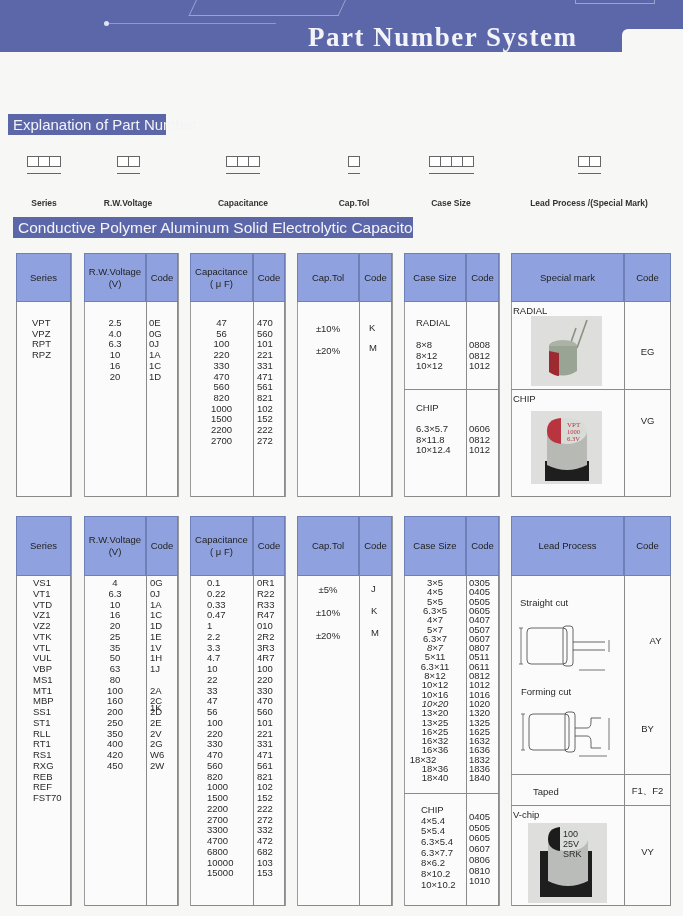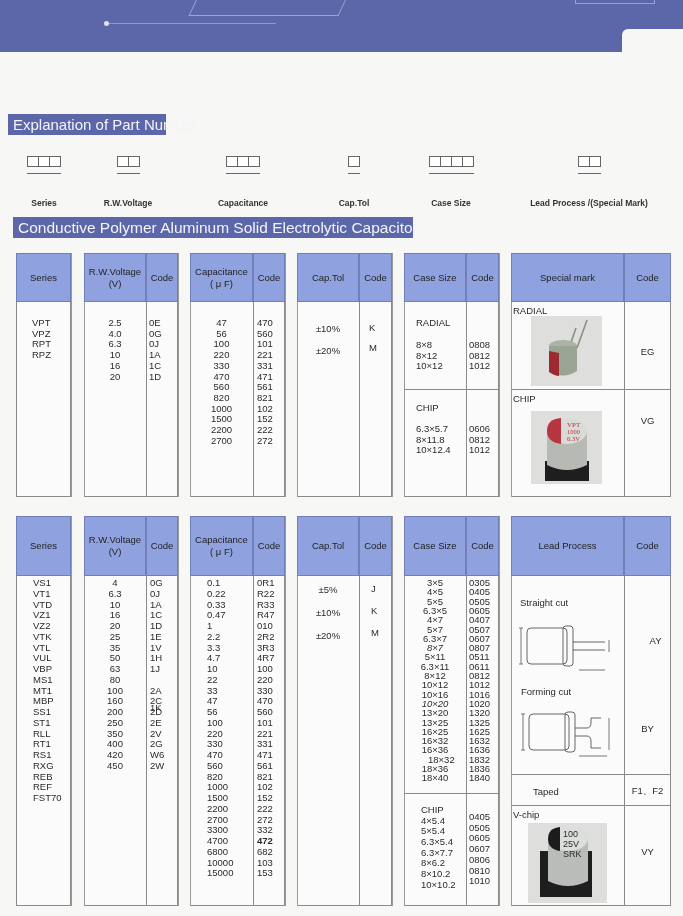--- a/index.html
+++ b/index.html
@@ -32,20 +32,21 @@
   .photo { position: absolute; background: #dededc; }
 </style>
 </head>
 <body>
 
 <div class="banner">
   <div class="hex1"></div>
   <div class="hex2"></div>
   <div class="line"></div>
   <div class="dot"></div>
+  <div class="title">Part Number System</div>
   <div class="notch"></div>
 </div>
 
 <div class="section-label sec1">Explanation of Part Number</div>
 
 <div id="fields">
     <div class="boxes" style="left: 27px;">
       <span></span>
       <span></span>
       <span></span>
@@ -386,21 +387,21 @@
     <div class="cell-text" style="top: 728.5px; line-height: 10.75px; left: 257px;">221</div>
     <div class="cell-text" style="top: 739.25px; line-height: 10.75px; left: 257px;">331</div>
     <div class="cell-text" style="top: 750px; line-height: 10.75px; left: 257px;">471</div>
     <div class="cell-text" style="top: 760.75px; line-height: 10.75px; left: 257px;">561</div>
     <div class="cell-text" style="top: 771.5px; line-height: 10.75px; left: 257px;">821</div>
     <div class="cell-text" style="top: 782.25px; line-height: 10.75px; left: 257px;">102</div>
     <div class="cell-text" style="top: 793px; line-height: 10.75px; left: 257px;">152</div>
     <div class="cell-text" style="top: 803.75px; line-height: 10.75px; left: 257px;">222</div>
     <div class="cell-text" style="top: 814.5px; line-height: 10.75px; left: 257px;">272</div>
     <div class="cell-text" style="top: 825.25px; line-height: 10.75px; left: 257px;">332</div>
-    <div class="cell-text" style="top: 836px; line-height: 10.75px; left: 257px; font-weight: bold;">472</div>
+    <div class="cell-text" style="top: 836px; line-height: 10.75px; left: 257px;">472</div>
     <div class="cell-text" style="top: 846.75px; line-height: 10.75px; left: 257px;">682</div>
     <div class="cell-text" style="top: 857.5px; line-height: 10.75px; left: 257px;">103</div>
     <div class="cell-text" style="top: 868.25px; line-height: 10.75px; left: 257px;">153</div>
     <div class="cell-text" style="top: 578px; line-height: 23px; left: 297px; width: 62px; text-align: center;">±5%</div>
     <div class="cell-text" style="top: 601px; line-height: 23px; left: 297px; width: 62px; text-align: center;">±10%</div>
     <div class="cell-text" style="top: 624px; line-height: 23px; left: 297px; width: 62px; text-align: center;">±20%</div>
     <div class="cell-text" style="top: 578px; line-height: 22px; left: 371px;">J</div>
     <div class="cell-text" style="top: 600px; line-height: 22px; left: 371px;">K</div>
     <div class="cell-text" style="top: 622px; line-height: 22px; left: 371px;">M</div>
     <div class="cell-text" style="top: 578px; line-height: 9.3px; left: 404px; width: 62px; text-align: center;">3×5</div>
@@ -415,21 +416,21 @@
     <div class="cell-text" style="top: 661.7px; line-height: 9.3px; left: 404px; width: 62px; text-align: center;">6.3×11</div>
     <div class="cell-text" style="top: 671px; line-height: 9.3px; left: 404px; width: 62px; text-align: center;">8×12</div>
     <div class="cell-text" style="top: 680.3px; line-height: 9.3px; left: 404px; width: 62px; text-align: center;">10×12</div>
     <div class="cell-text" style="top: 689.6px; line-height: 9.3px; left: 404px; width: 62px; text-align: center;">10×16</div>
     <div class="cell-text" style="top: 698.9px; line-height: 9.3px; left: 404px; width: 62px; text-align: center; font-style: italic;">10×20</div>
     <div class="cell-text" style="top: 708.2px; line-height: 9.3px; left: 404px; width: 62px; text-align: center;">13×20</div>
     <div class="cell-text" style="top: 717.5px; line-height: 9.3px; left: 404px; width: 62px; text-align: center;">13×25</div>
     <div class="cell-text" style="top: 726.8px; line-height: 9.3px; left: 404px; width: 62px; text-align: center;">16×25</div>
     <div class="cell-text" style="top: 736.1px; line-height: 9.3px; left: 404px; width: 62px; text-align: center;">16×32</div>
     <div class="cell-text" style="top: 745.4px; line-height: 9.3px; left: 404px; width: 62px; text-align: center;">16×36</div>
-    <div class="cell-text" style="top: 754.7px; line-height: 9.3px; left: 428px; width: 62px; text-align: left;">18×32</div>
+    <div class="cell-text" style="top: 754.7px; line-height: 9.3px; left: 392px; width: 62px; text-align: center;">18×32</div>
     <div class="cell-text" style="top: 764px; line-height: 9.3px; left: 404px; width: 62px; text-align: center;">18×36</div>
     <div class="cell-text" style="top: 773.3px; line-height: 9.3px; left: 404px; width: 62px; text-align: center;">18×40</div>
     <div class="cell-text" style="top: 578px; line-height: 9.3px; left: 469px;">0305</div>
     <div class="cell-text" style="top: 587.3px; line-height: 9.3px; left: 469px;">0405</div>
     <div class="cell-text" style="top: 596.6px; line-height: 9.3px; left: 469px;">0505</div>
     <div class="cell-text" style="top: 605.9px; line-height: 9.3px; left: 469px;">0605</div>
     <div class="cell-text" style="top: 615.2px; line-height: 9.3px; left: 469px;">0407</div>
     <div class="cell-text" style="top: 624.5px; line-height: 9.3px; left: 469px;">0507</div>
     <div class="cell-text" style="top: 633.8px; line-height: 9.3px; left: 469px;">0607</div>
     <div class="cell-text" style="top: 643.1px; line-height: 9.3px; left: 469px;">0807</div>

